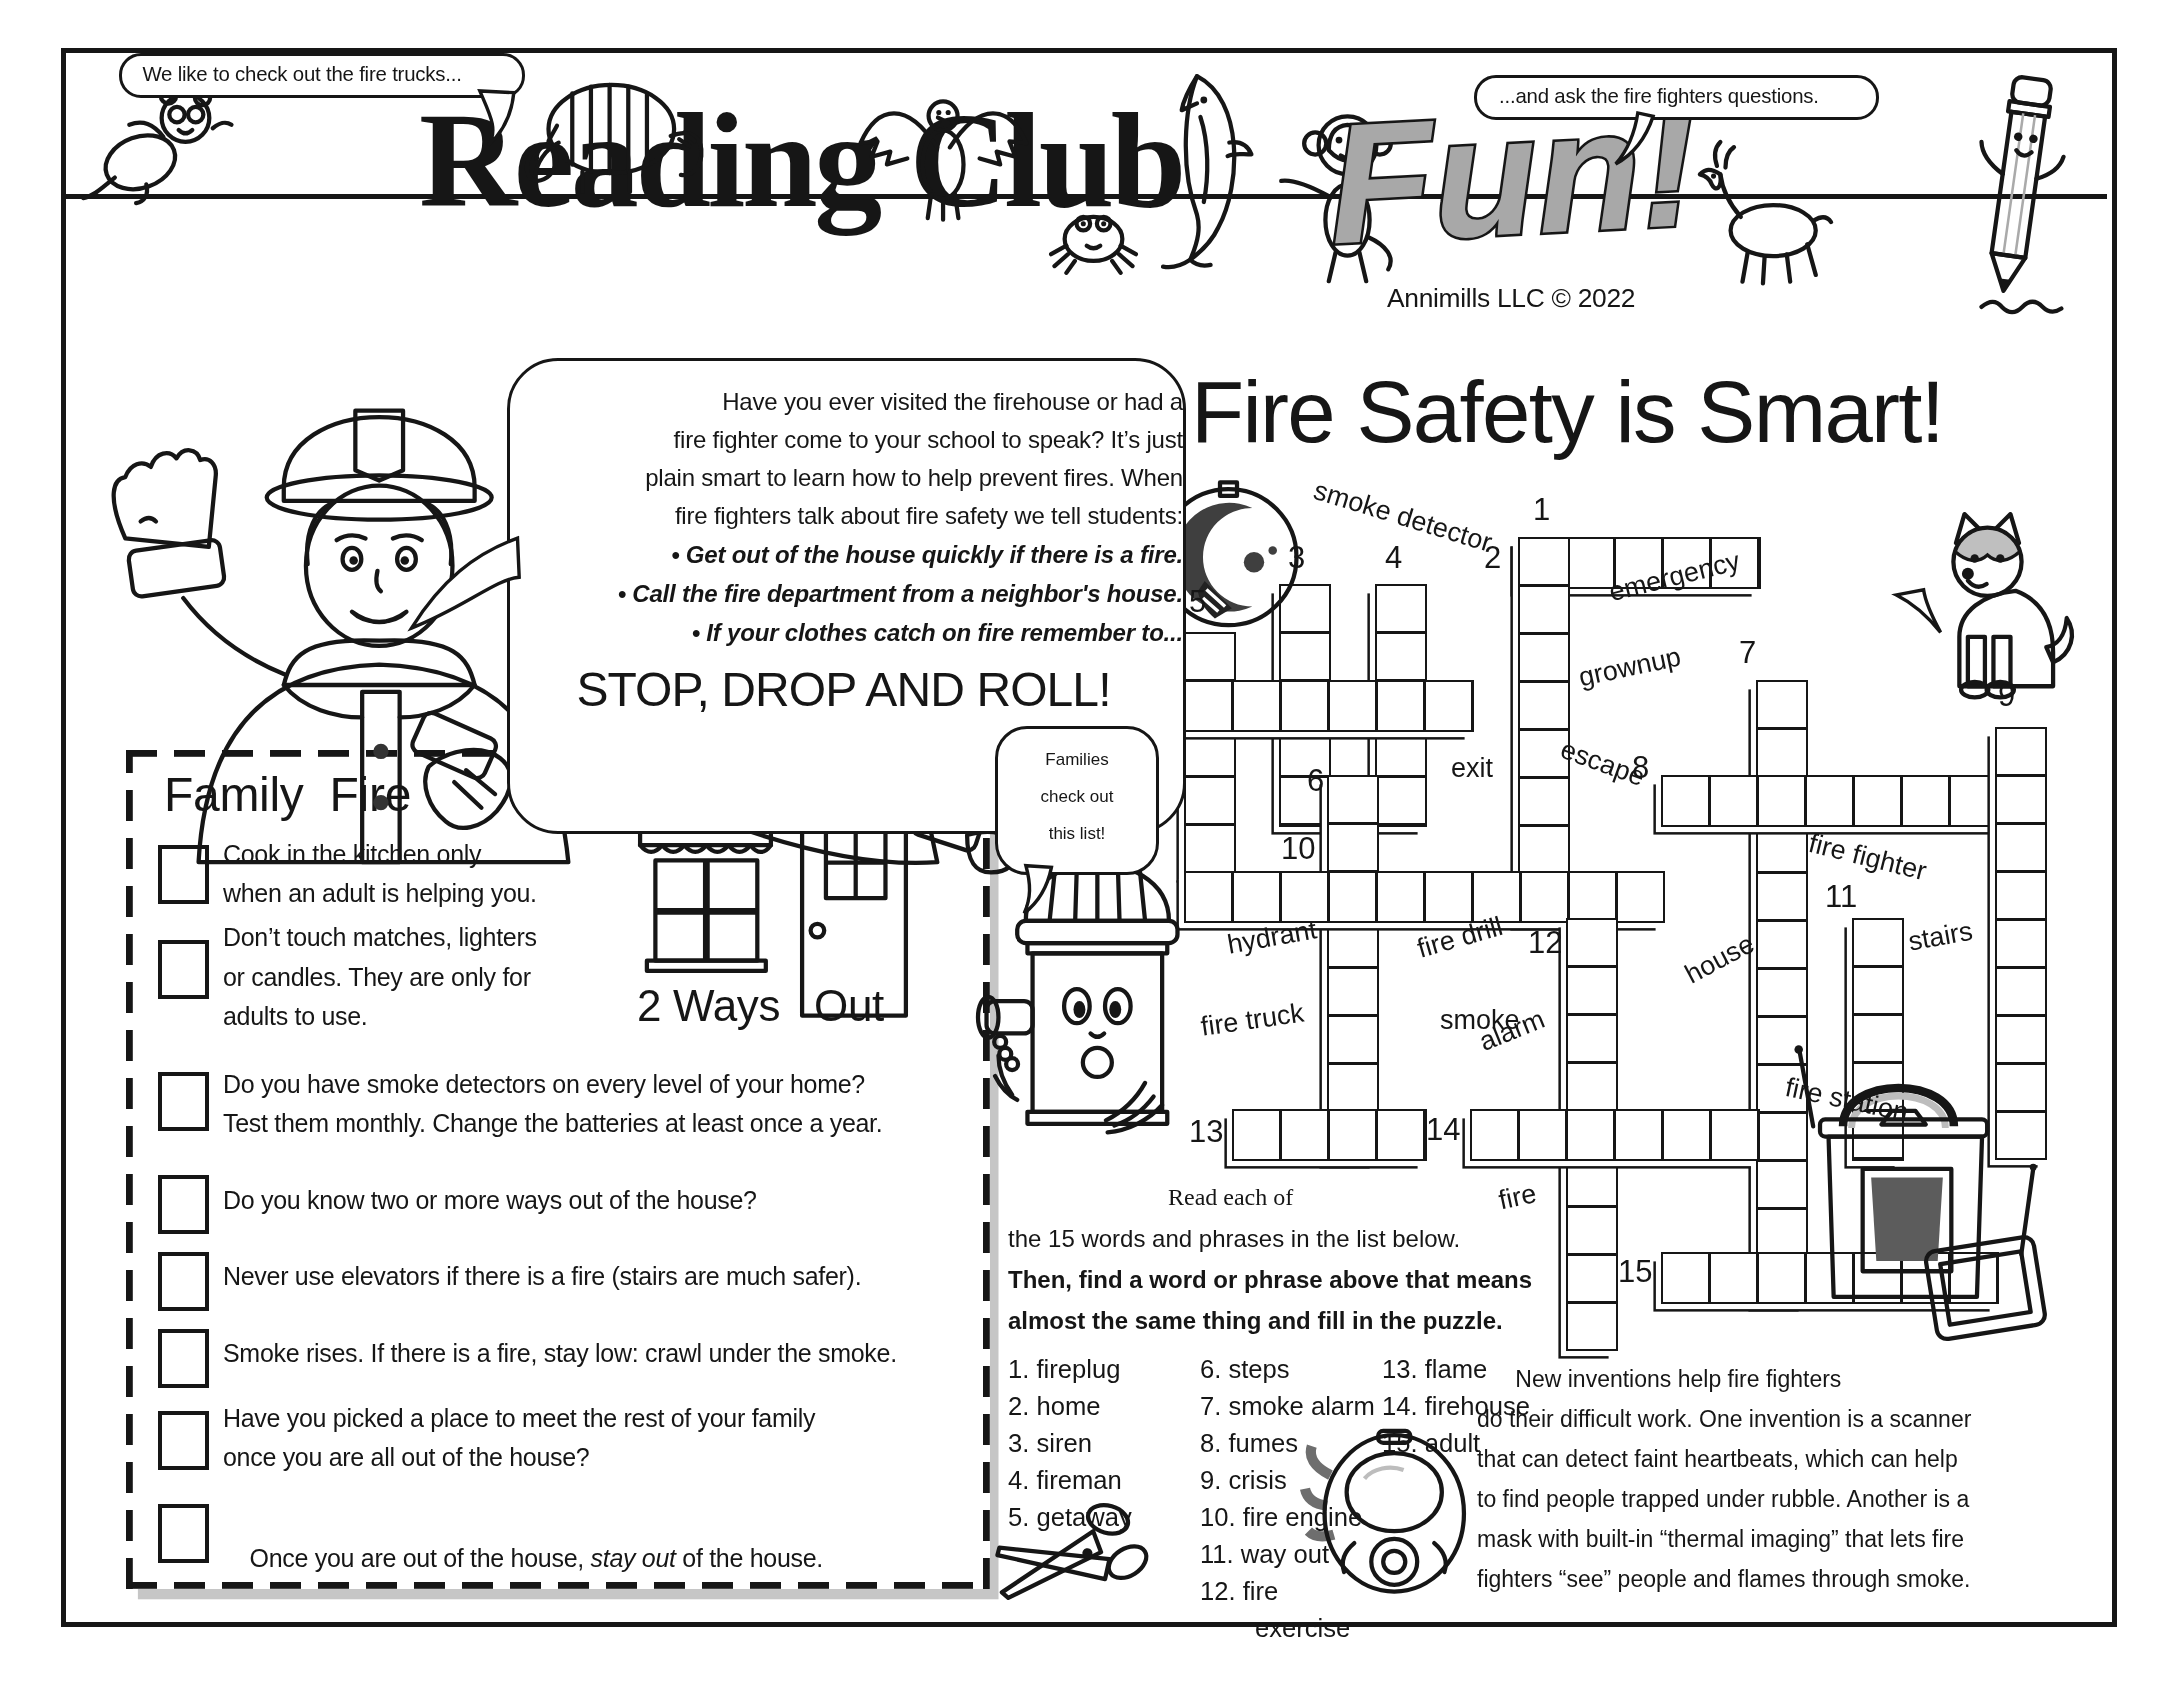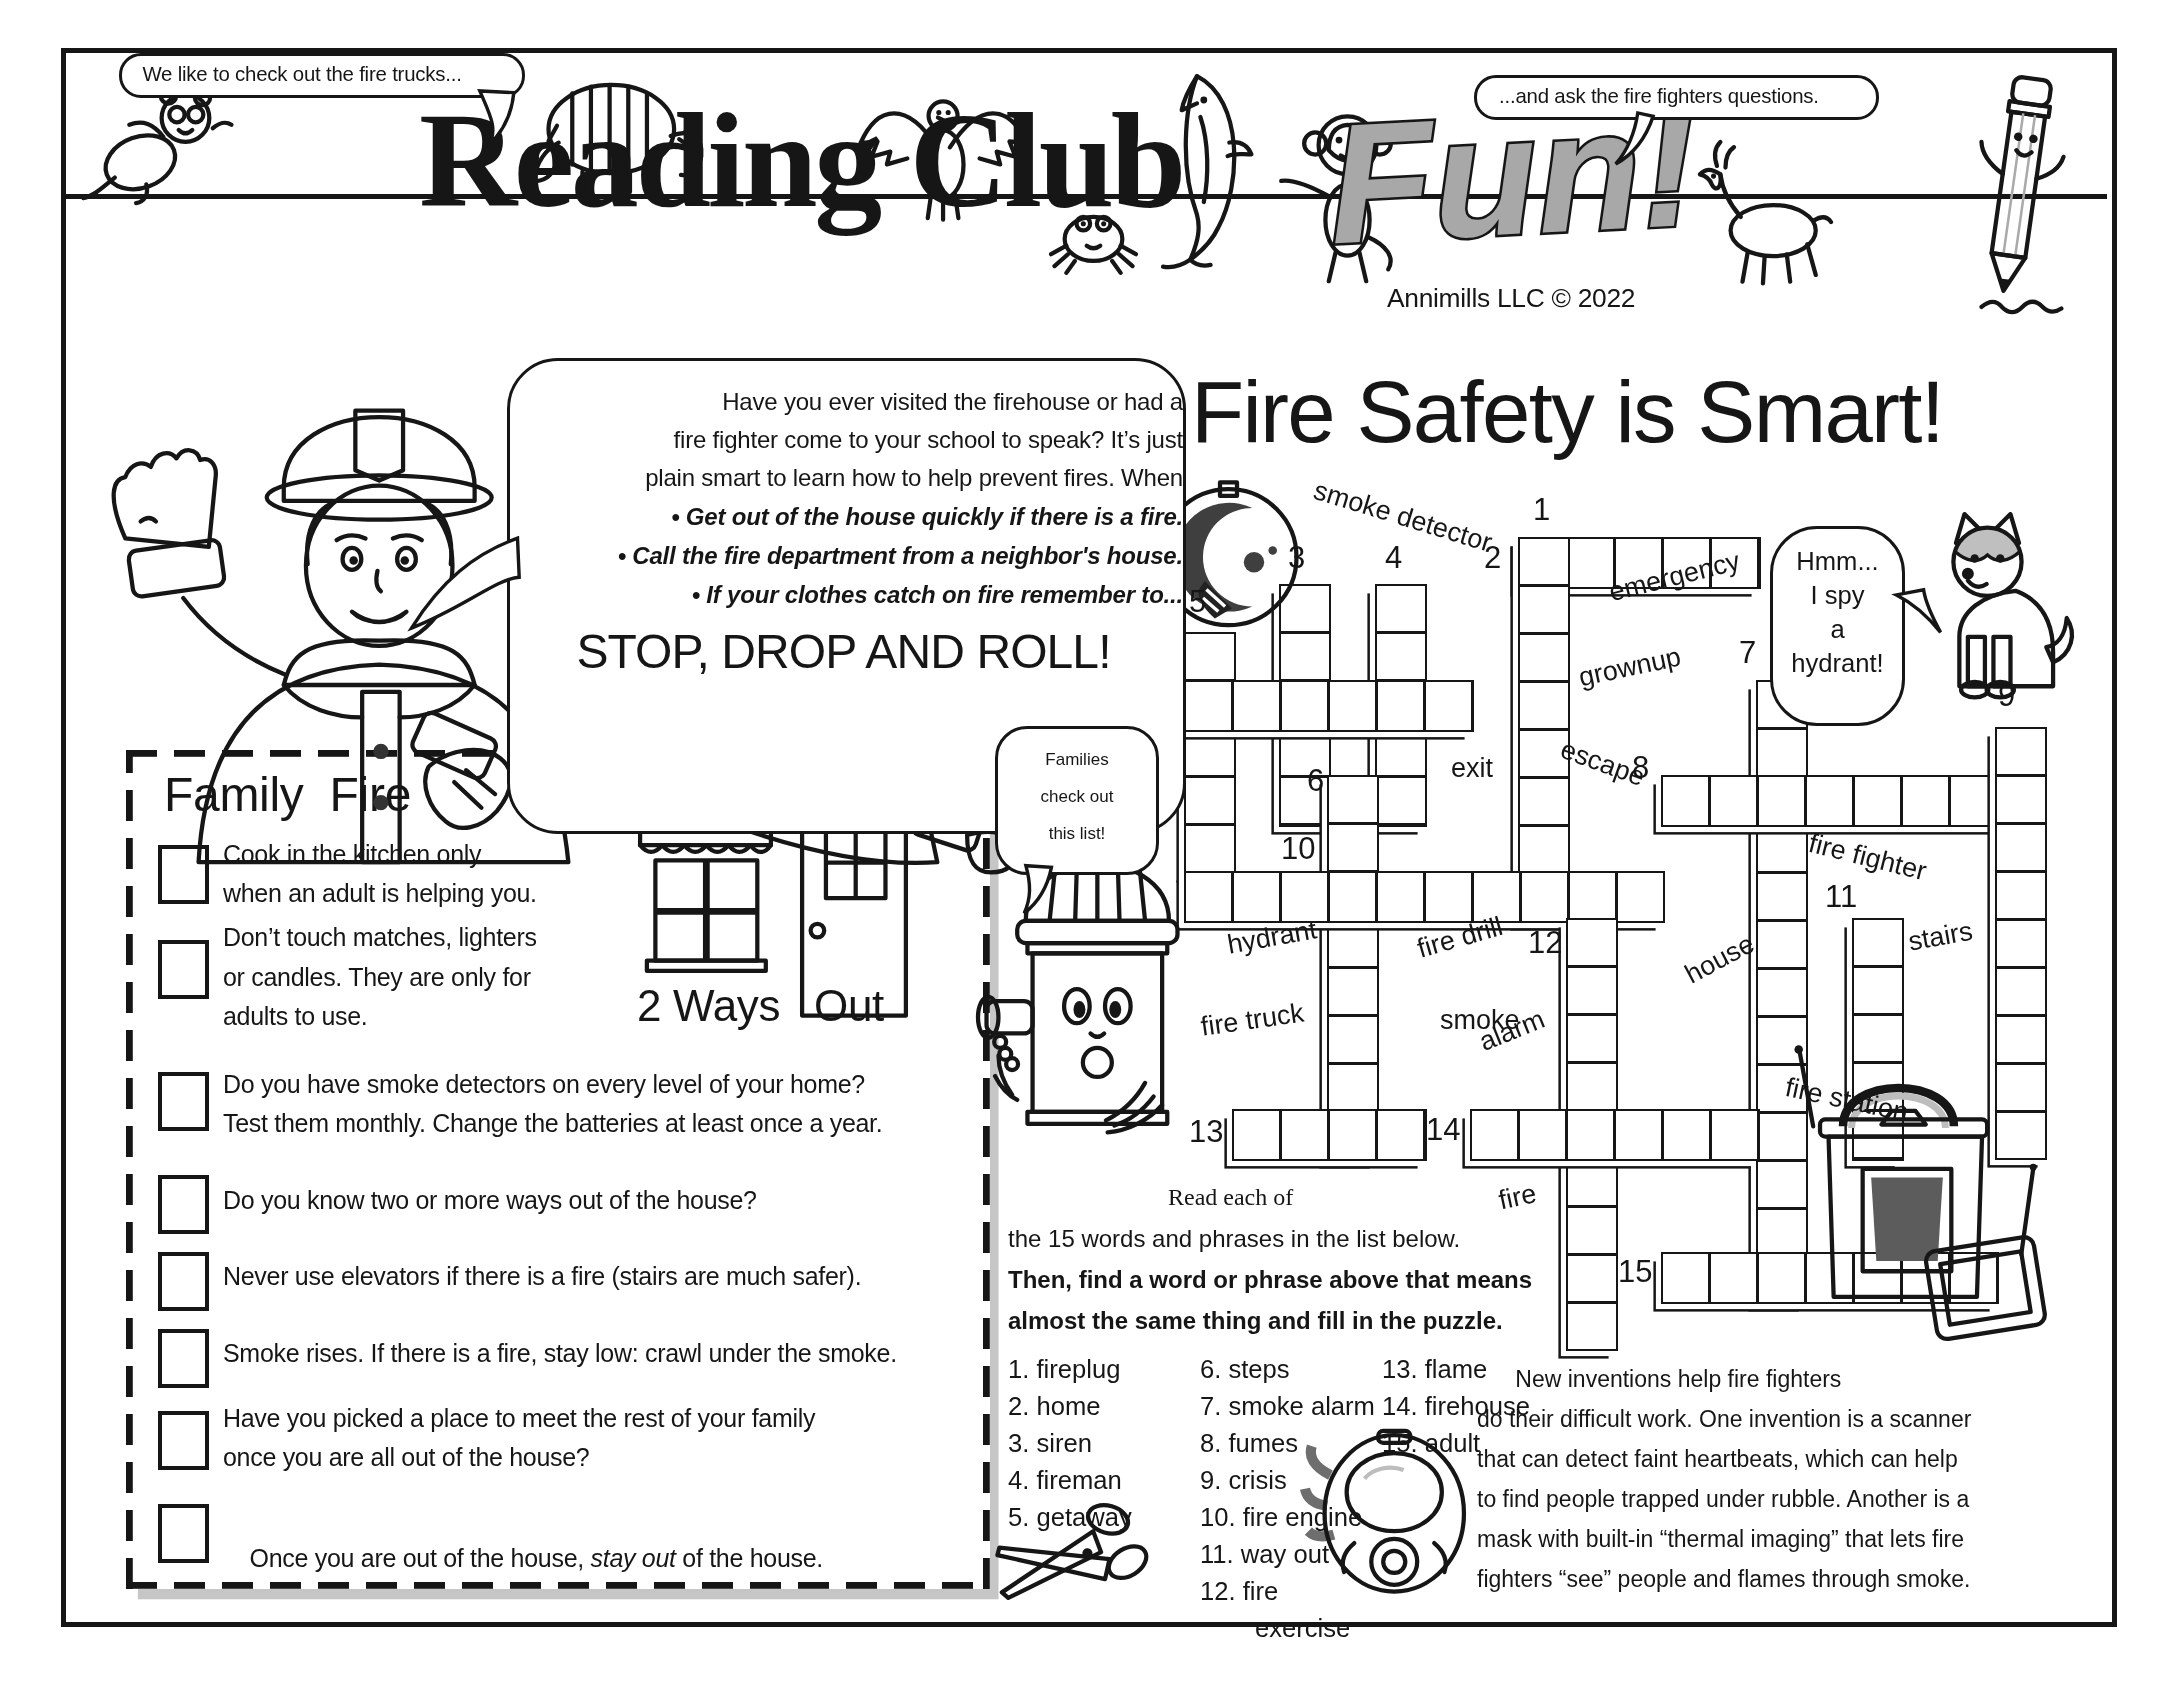--- a/index.html
+++ b/index.html
@@ -208,20 +208,21 @@
       <path d="M408,488 C432,466 472,462 492,478 C510,492 508,516 488,540 C470,560 444,566 428,552 C408,536 398,508 408,488 Z" class="ln" fill="#d6d6d6"></path>
       <path d="M452,492 L486,520 M438,506 L470,536" class="ln" stroke-width="4"></path>
     </g>
   </svg>
 
   <div class="abs bubble" style="left:507px;top:358px;width:673px;height:470px;border-radius:51px;">
     <div style="padding:22px 0 0 31px;">
       <div class="txt" style="font-size:24px;line-height:38px;">   Have you ever visited the firehouse or had a</div>
       <div class="txt" style="font-size:24px;line-height:38px;">fire fighter come to your school to speak? It’s just</div>
       <div class="txt" style="font-size:24px;line-height:38px;">plain smart to learn how to help prevent fires. When</div>
+      <div class="txt" style="font-size:24px;line-height:38px;">fire fighters talk about fire safety we tell students:</div>
       <div class="txt" style="font-size:24px;line-height:39px;font-weight:700;font-style:italic;">• Get out of the house quickly if there is a fire.</div>
       <div class="txt" style="font-size:24px;line-height:39px;font-weight:700;font-style:italic;">• Call the fire department from a neighbor's house.</div>
       <div class="txt" style="font-size:24px;line-height:39px;font-weight:700;font-style:italic;padding-left:82px;">• If your clothes catch on fire remember to...</div>
       <div class="txt" style="font-size:48px;margin-top:10.2px;width:605px;text-align:center;letter-spacing:-0.9px;">STOP, DROP AND ROLL!</div>
     </div>
   </div>
   <svg class="abs" style="left:407px;top:528px;z-index:5;" width="115" height="106" viewBox="0 0 135 125">
     <path d="M130,12 C80,30 40,62 5,118 C65,95 105,60 132,58 Z" fill="#fff" stroke="#161616" stroke-width="4"></path>
   </svg>
 
@@ -342,28 +343,20 @@
       <div class="cw-label" style="left: 1414px; top: 935px; transform: rotate(-16deg); transform-origin: left top;">fire drill</div>
       <div class="cw-label" style="left: 1199px; top: 1012px; transform: rotate(-8deg); transform-origin: left top;">fire truck</div>
       <div class="cw-label" style="left: 1440px; top: 1005px; transform: rotate(0deg); transform-origin: left top;">smoke</div>
       <div class="cw-label" style="left: 1680px; top: 963px; transform: rotate(-28deg); transform-origin: left top;">house</div>
       <div class="cw-label" style="left: 1906px; top: 927px; transform: rotate(-10deg); transform-origin: left top;">stairs</div>
       <div class="cw-label" style="left: 1475px; top: 1029px; transform: rotate(-22deg); transform-origin: left top;">alarm</div>
       <div class="cw-label" style="left: 1496px; top: 1186px; transform: rotate(-12deg); transform-origin: left top;">fire</div>
       <div class="cw-label" style="left: 1789px; top: 1072px; transform: rotate(12deg); transform-origin: left top;">fire station</div>
     </div>
 
-  <div class="abs bubble" style="left:1770px;top:526px;width:129px;height:194px;border-radius:47px;text-align:center;">
-    <div style="padding-top:15.3px;font-size:25.6px;line-height:34px;">
-      <div>Hmm...</div>
-      <div>I spy</div>
-      <div>a</div>
-      <div>hydrant!</div>
-    </div>
-  </div>
   <svg class="abs" style="left:1893px;top:588px;z-index:5;" width="51" height="47" viewBox="0 0 60 55">
     <path d="M4,8 C24,18 40,32 56,52 C44,30 38,16 36,2 Z" fill="#fff" stroke="#161616" stroke-width="4"></path>
   </svg>
   <svg class="abs" style="left:1915px;top:509px;z-index:2;" width="162" height="196" viewBox="0 0 190 230">
     <path d="M48,40 L58,6 L80,28 Z" class="ln" fill="#c4c4c4"></path>
     <path d="M122,40 L112,6 L90,28 Z" class="ln" fill="#c4c4c4"></path>
     <circle cx="85" cy="62" r="40" class="ln" fill="#fff"></circle>
     <path d="M47,50 A40,40 0 0 1 123,50 C110,62 96,64 85,54 C74,64 60,62 47,50 Z" fill="#bfbfbf" stroke="#161616" stroke-width="4"></path>
     <circle cx="70" cy="58" r="5" fill="#161616"></circle>
       <circle cx="100" cy="58" r="5" fill="#161616"></circle>

